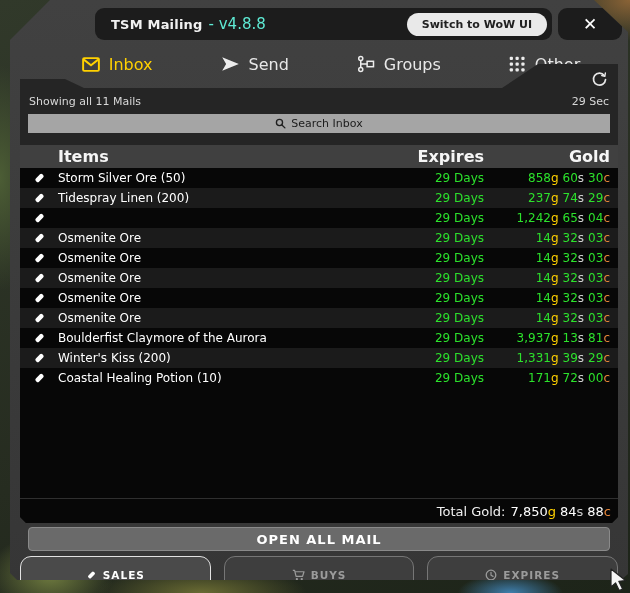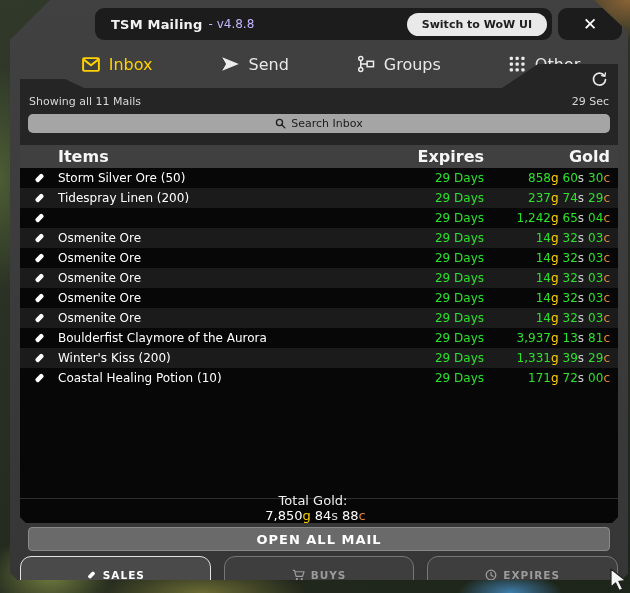--- a/index.html
+++ b/index.html
@@ -17,41 +17,41 @@
   }
 
   .frame { position:absolute; left:10px; top:0; width:618px; height:580px;
     background:linear-gradient(#414141,#363636);
     clip-path:polygon(40px 0, 584px 0, 618px 32px, 618px 574px, 611px 580px, 7px 580px, 0 573px, 0 40px);
   }
 
   .titlebar { position:absolute; left:85px; top:8px; width:457px; height:32px;
     background:#1c1c1c; border-radius:9px; display:flex; align-items:center; padding:0 5px 0 16px; }
   .title-text { color:#f2f2f2; font-size:13px; font-weight:bold; letter-spacing:.2px; }
-  .version { color:#c4b5fd; font-size:12px; margin-left:6px; }
+  .version { color:#5eead4; font-size:15px; margin-left:6px; }
   .switch-btn { margin-left:auto; background:#e9e9e9; color:#202020; border-radius:12px;
     height:23px; padding:0 15px; font-size:11px; font-weight:bold; display:flex; align-items:center; }
   .close-box { position:absolute; left:548px; top:8px; width:64px; height:32px;
     background:#1c1c1c; border-radius:9px; display:flex; align-items:center; justify-content:center; }
   .close-x { color:#ffffff; font-size:17px; font-weight:bold; line-height:1; }
 
   .tabs { position:absolute; left:0; top:44px; width:100%; height:40px;
     display:flex; justify-content:center; align-items:center; gap:44px; }
   .tab { display:flex; align-items:center; gap:9px; color:#e8e8e8; font-size:16px; cursor:default;padding-left:24px; }
   .tab.active { color:#ffd100; }
   .tab .ticon { display:flex; align-items:center; }
 
   .panel { position:absolute; left:10px; top:64px; width:598px; height:459px; background:#252525;
     clip-path:polygon(0 15px, 45px 15px, 64px 24px, 482px 24px, 518px 0, 598px 0, 598px 453px, 592px 459px, 6px 459px, 0 453px);
   }
   .refresh { position:absolute; right:10px; top:7px; }
   .showing { position:absolute; left:9px; top:31px; font-size:11px; color:#d8d8d8; }
   .timer { position:absolute; right:9px; top:31px; font-size:11px; color:#d8d8d8; }
   .searchbar { position:absolute; left:8px; top:50px; width:582px; height:19px;
-    background:#a5a5a5; border-radius:5px; display:flex; align-items:center; justify-content:center;
+    background:#a5a5a5; border-radius:0; display:flex; align-items:center; justify-content:center;
     gap:5px; color:#1c1c1c; font-size:11px; }
 
   .thead { position:absolute; left:0; top:81px; width:598px; height:23px; background:#404040; }
   .thead span { position:absolute; top:0; line-height:23px; font-size:16px; font-weight:bold; color:#f6f6f6; }
   .th-items { left:38px; } .th-expires { right:134px; } .th-gold { right:8px; }
 
   .tbody { position:absolute; left:0; top:104px; width:598px; height:330px; background:#070707; }
   .row { height:20px; position:relative; font-size:12px; }
   .row.alt { background:#1b1b1b; }
   .row .rticon { position:absolute; left:13px; top:4px; }
@@ -60,21 +60,21 @@
   .row .money { position:absolute; right:8px; top:0; line-height:20px; }
 
   .money b { font-weight:normal; }
   .unit-g { color:#ffd100; } .unit-s { color:#cfcfcf; } .unit-c { color:#e8873a; }
   .mnum { color:#2ce22c; } .wnum { color:#ffffff; }
   .msp { display:inline-block; width:4px; }
   .green { color:#2ce22c; }
 
   .total-row { position:absolute; left:0; top:434px; width:598px; height:25px; background:#070707;
     border-top:1px solid #2f2f2f; display:flex; justify-content:flex-end; align-items:center;
-    padding-right:7px; font-size:13px; color:#f0f0f0;flex-direction:column; }
+    padding-right:7px; font-size:13px; color:#f0f0f0; }
   .total-label { margin-right:5px; }
 
   .openall { position:absolute; left:18px; top:527px; width:582px; height:24px; background:#6a6a6a;
     border:1px solid #8a8a8a; border-radius:4px; display:flex; align-items:center; justify-content:center;
     color:#fff; font-size:13px; font-weight:bold; letter-spacing:1px; }
 
   .footer { position:absolute; left:10px; top:556px; width:598px; height:38px; display:flex; gap:13px; }
   .fbtn { flex:1; border-radius:11px; border:1px solid #767676; background:#3e3e3e; color:#9b9b9b;
     font-size:10.5px; font-weight:bold; letter-spacing:1px; display:flex; align-items:center;
     justify-content:center; gap:6px; }

